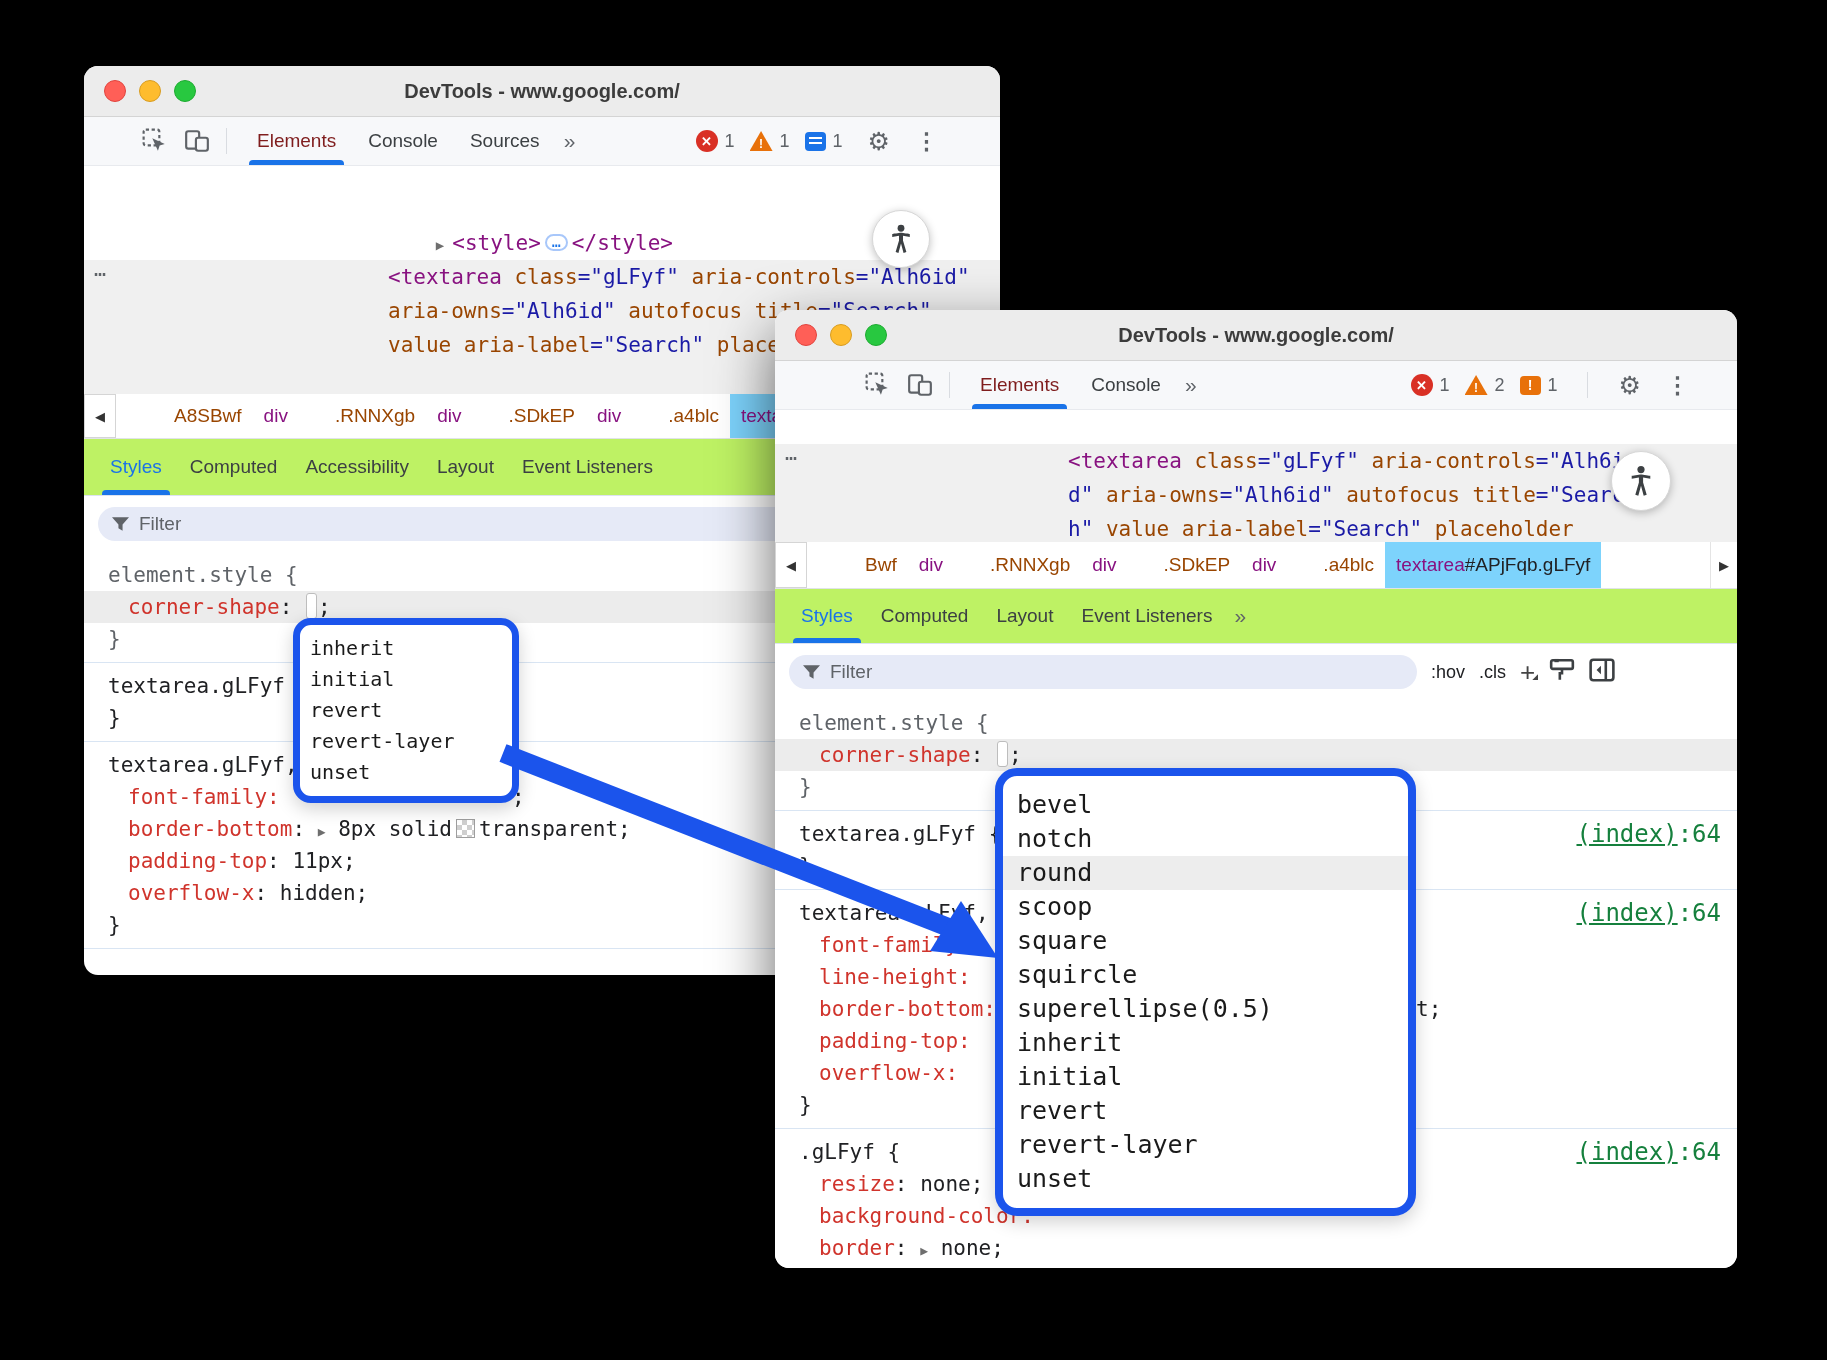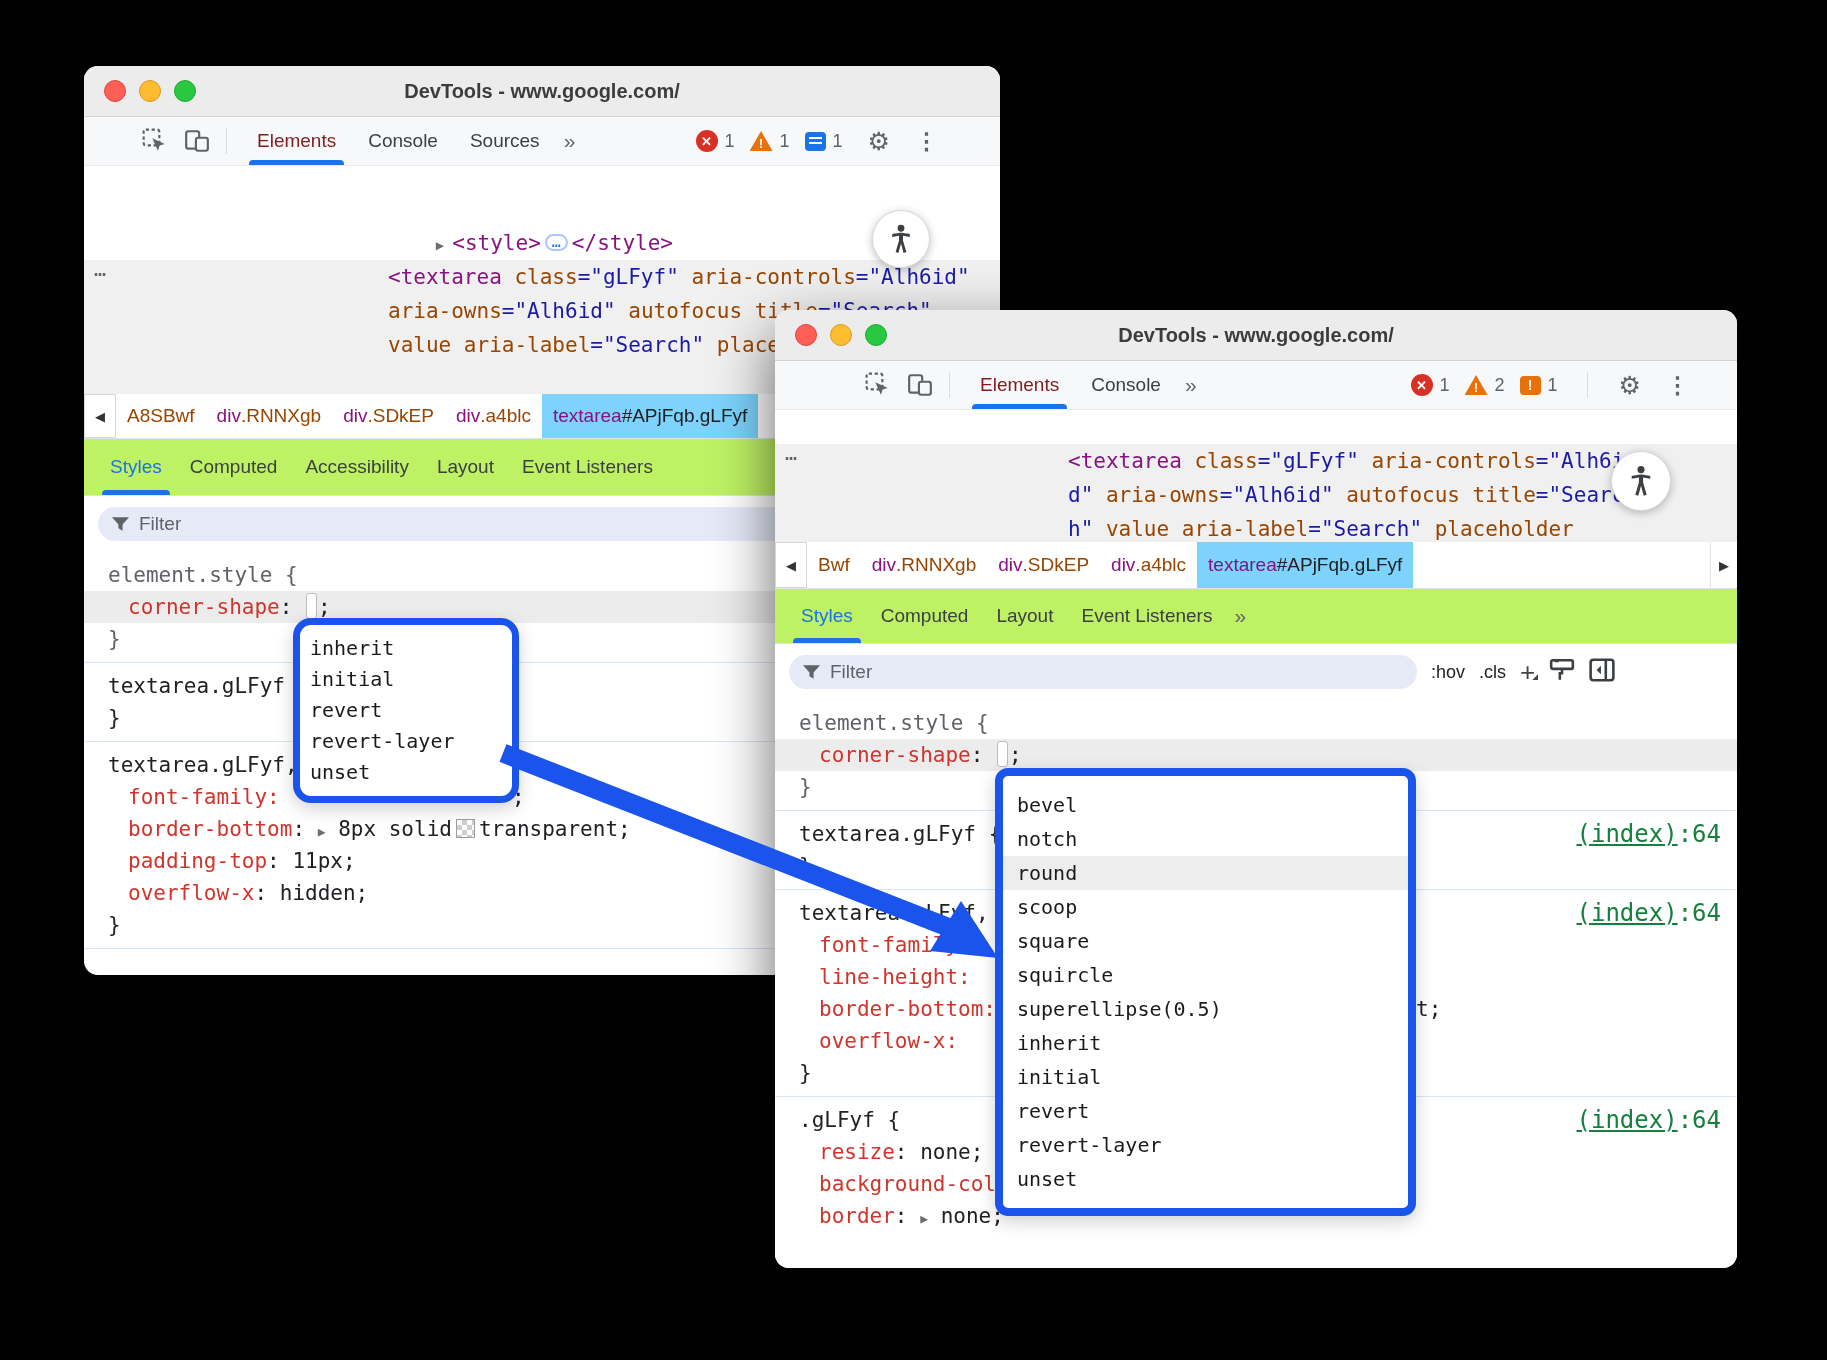--- a/index.html
+++ b/index.html
@@ -61,21 +61,21 @@
   .gutterdots{position:absolute;left:10px;top:2px;color:#5f6368;font-size:20px;letter-spacing:1px;}
   .ax-circle{position:absolute;background:#fff;border:1px solid #d7d7d7;border-radius:50%;
              box-shadow:0 2px 8px rgba(0,0,0,.25);display:flex;align-items:center;justify-content:center;z-index:3;}
   
   .crumbs{background:#fff;border-bottom:1px solid #e0e3e8;display:flex;align-items:stretch;
           font-size:19px;position:relative;}
   .crumb-scroll{width:30px;border:1px solid #d5d5d5;background:#fff;display:flex;align-items:center;
                 justify-content:center;color:#333;font-size:13px;}
   .crumb{display:flex;align-items:center;padding:0 11px;white-space:pre;}
   .crumb .t{color:#881280;}
-  .crumb .c{color:#994500;}
+  .crumb .c{color:#994500;margin-left:47px;}
   .crumb.sel{background:#7dd3fc;}
   .crumb.sel .c2{color:#202124;}
   .crumb-fwd{margin-left:auto;width:26px;display:flex;align-items:center;justify-content:center;
              color:#333;font-size:13px;border-left:1px solid #e4e4e4;}
   
   .ptabs{background:#bef264;border-bottom:1px solid #dde3ef;display:flex;align-items:stretch;
          font-size:19px;color:#3c4043;padding-left:12px;}
   .ptab{display:flex;align-items:center;padding:0 14px;position:relative;}
   .ptab.active{color:#1a73e8;}
   .ptab.active::after{content:"";position:absolute;left:6px;right:6px;bottom:0;height:5px;
@@ -104,21 +104,21 @@
            background:repeating-conic-gradient(#cfcfcf 0 25%,#fff 0 50%) 0 0/10px 10px;margin:0 4px;}
   .idx-link{position:absolute;right:16px;top:0;font-size:24px;color:#15803d;}
   .idx-link .u{text-decoration:underline;}
   
   .dd{position:absolute;background:#fff;border:7px solid #1b54ec;border-radius:18px;
       font-family:"DejaVu Sans Mono",monospace;color:#1a1a1a;z-index:4;
       box-shadow:0 6px 18px rgba(0,0,0,.18);}
   .dd .item{white-space:pre;}
   .dd-back{padding:8px 0;font-size:20px;}
   .dd-back .item{line-height:31px;padding:0 10px;}
-  .dd-front{border-width:8px;border-radius:13px;padding:12px 0;font-size:20px;}
+  .dd-front{border-width:8px;border-radius:22px;padding:12px 0;font-size:25px;}
   .dd-front .item{line-height:34px;padding:0 14px;}
   .dd .item.hl{background:#ededed;}
   .arrow-svg{position:absolute;left:0;top:0;z-index:10;pointer-events:none;}
   .abs{position:absolute;}
 </style>
 </head>
 <body>
 
 <div class="win" style="left:84px;top:66px;width:916px;height:909px;z-index:1">
   <div class="titlebar">
@@ -355,20 +355,21 @@
     </div>
     <div class="sec">
       <div class="sl sel-line"><span>textarea.gLFyf {</span><span class="idx-link"><span class="u">(index)</span><span>:64</span></span></div>
       <div class="sl sel-line"><span>}</span></div>
     </div>
     <div class="sec">
       <div class="sl sel-line"><span>textarea.gLFyf,</span><span class="idx-link"><span class="u">(index)</span><span>:64</span></span></div>
       <div class="sl prop-line"><span class="prop">font-family:</span></div>
       <div class="sl prop-line"><span class="prop">line-height:</span></div>
       <div class="sl prop-line"><span class="prop">border-bottom:</span><span class="abs" style="left:641px">t;</span></div>
+      <div class="sl prop-line"><span class="prop">padding-top:</span></div>
       <div class="sl prop-line"><span class="prop">overflow-x:</span></div>
       <div class="sl sel-line"><span>}</span></div>
     </div>
     <div class="sec" style="border-bottom:none">
       <div class="sl sel-line"><span>.gLFyf {</span><span class="idx-link"><span class="u">(index)</span><span>:64</span></span></div>
       <div class="sl prop-line"><span class="prop">resize</span><span>:</span><span> none;</span></div>
       <div class="sl prop-line"><span class="prop">background-color:</span></div>
       <div class="sl prop-line"><span class="prop">border</span><span>:</span> <span class="exp3">▶</span><span> none;</span></div>
       <div class="sl prop-line"> </div>
     </div>

